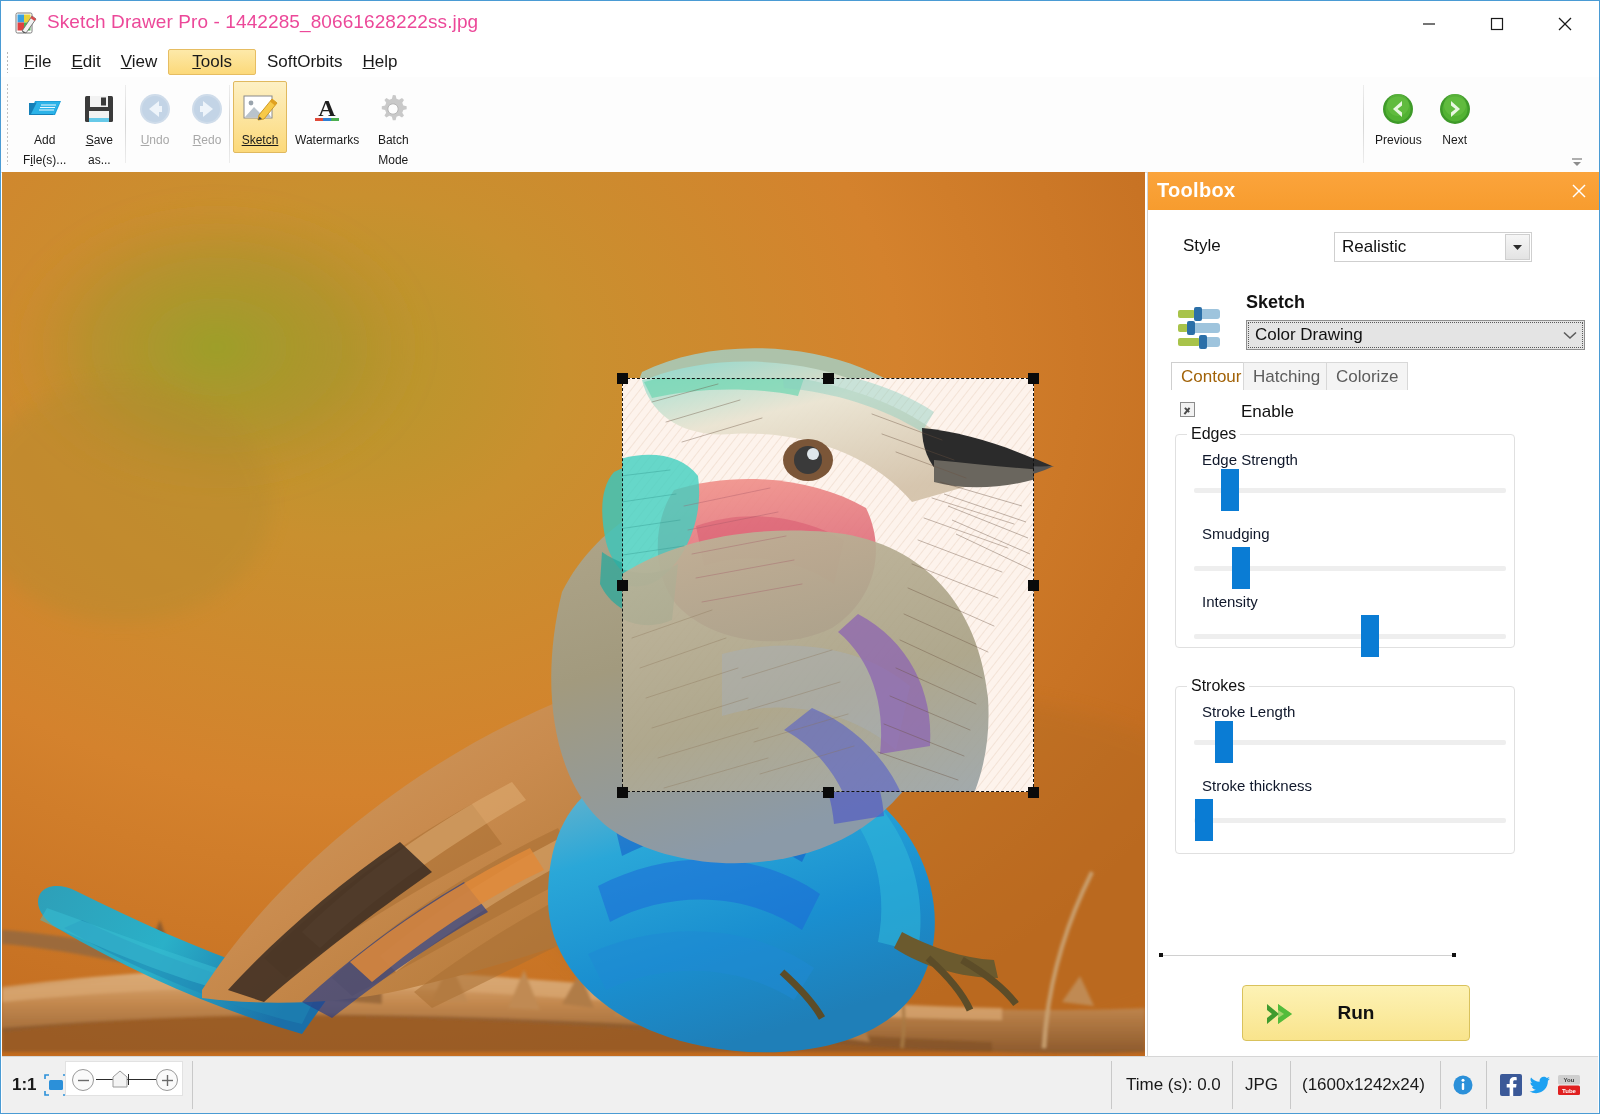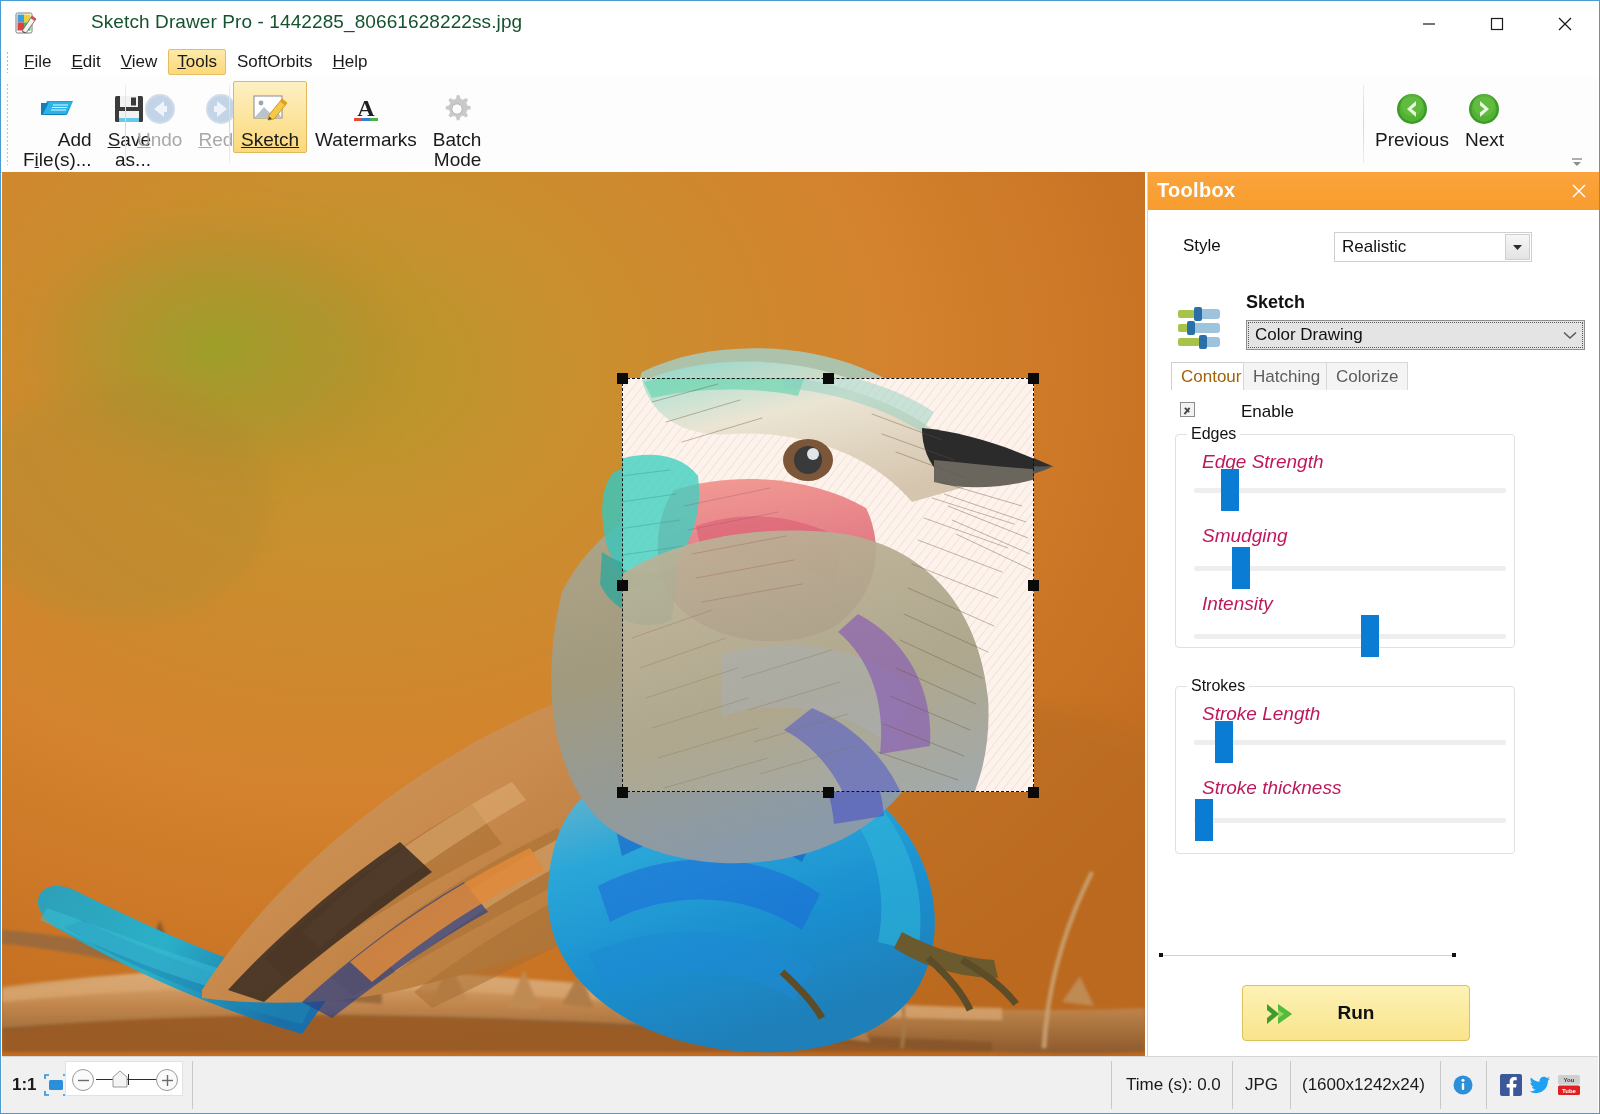--- a/index.html
+++ b/index.html
@@ -8,52 +8,52 @@
     font-family:"Liberation Sans", sans-serif;
     background:#ffffff;
     -webkit-font-smoothing:antialiased;
   }
   .app{position:relative;width:1600px;height:1114px;background:#fff;
        border:1px solid #4a9bd4;box-sizing:border-box;overflow:hidden;}
 
   
   .titlebar{position:absolute;left:0;top:0;width:1598px;height:46px;background:#ffffff;}
   .title-icon{position:absolute;left:14px;top:10px;width:24px;height:24px;}
-  .title-text{position:absolute;left:46px;top:10px;font-size:19px;color:#14532d;
-              letter-spacing:.1px;white-space:nowrap;margin-left:44px;}
+  .title-text{position:absolute;left:46px;top:10px;font-size:19px;color:#ec4899;
+              letter-spacing:.1px;white-space:nowrap;}
   .wbtns{position:absolute;right:0;top:0;height:46px;display:flex;}
   .wbtn{width:68px;height:46px;display:flex;align-items:center;justify-content:center;
         cursor:default;}
   .wbtn .gl{display:block;}
 
   
   .menubar{position:absolute;left:0;top:46px;width:1598px;height:30px;background:#fff;}
   .menu-grip{position:absolute;left:5px;top:4px;width:3px;height:22px;
              background-image:radial-gradient(circle,#b8b8b8 1px,transparent 1px);
              background-size:3px 4px;}
   .menu-items{position:absolute;left:14px;top:0;display:flex;align-items:center;height:30px;}
   .menu-item{font-size:17px;color:#1a1a1a;padding:3px 9px;margin-right:2px;cursor:default;
              white-space:nowrap;}
   .menu-item u{text-decoration:underline;}
   .menu-item.active{background:linear-gradient(#fde9a9,#fcd97a);
-                    border:1px solid #e6bd62;padding:2px 8px;border-radius:2px;}
+                    border:1px solid #e6bd62;padding:2px 23px;border-radius:2px;}
 
   
   .ribbon{position:absolute;left:0;top:76px;width:1598px;height:95px;
           background:#fdfdfd;border-bottom:1px solid #dedede;}
   .rgrip{position:absolute;left:5px;top:6px;width:3px;height:82px;
          background-image:radial-gradient(circle,#c2c2c2 1px,transparent 1px);
          background-size:3px 4px;}
   .rgroup{position:absolute;top:4px;height:88px;display:flex;align-items:flex-start;}
   .rsep{position:absolute;top:8px;width:1px;height:78px;
         background-image:linear-gradient(#ededed,#d6d6d6,#ededed);}
   .rbtn{display:flex;flex-direction:column;align-items:center;justify-content:flex-start;
         padding:6px 7px 2px;cursor:default;border:1px solid transparent;border-radius:2px;}
   .rbtn .ic{height:42px;display:flex;align-items:center;justify-content:center;}
-  .rbtn .lb{font-size:19px;color:#1a1a1a;line-height:20px;text-align:right;}
+  .rbtn .lb{font-size:12px;color:#1a1a1a;line-height:20px;text-align:center;}
   .rbtn .lb u{text-decoration:underline;}
   .rbtn.disabled .lb{color:#a8a8a8;}
   .rbtn.sel{background:linear-gradient(#fdf0c4,#fcd97a);border:1px solid #e0b95f;}
   .ribbon-more{position:absolute;right:14px;bottom:6px;width:16px;height:12px;}
 
   
   .canvas{position:absolute;left:1px;top:171px;width:1143px;height:884px;overflow:hidden;
           background:#c8762b;}
   .photo{position:absolute;left:0;top:0;width:1143px;height:884px;}
 
@@ -108,21 +108,21 @@
   .chk:after{content:"";position:absolute;left:3px;top:6px;width:6px;height:2px;
              background:#4a4a4a;transform:rotate(45deg);}
   .chk:before{content:"";position:absolute;left:5px;top:4px;width:2px;height:8px;
               background:#4a4a4a;transform:rotate(40deg);}
   .chk-lb{margin-left:7px;font-size:17px;color:#111;}
 
   .group{position:absolute;border:1px solid #e0e0e0;border-radius:4px;box-sizing:border-box;}
   .group>.gtitle{position:absolute;left:11px;top:-10px;background:#fff;padding:0 4px;
                  font-size:16px;color:#111;}
 
-  .slider-label{position:absolute;font-size:19px;color:#be185d;font-style:italic;}
+  .slider-label{position:absolute;font-size:15px;color:#0f172a;}
   .track{position:absolute;height:5px;background:#eeeeee;border-radius:2px;}
   .thumb{position:absolute;width:18px;height:42px;background:#0a7cd4;}
 
   .tb-sep{position:absolute;left:13px;top:745px;width:293px;height:1px;background:#d0d0d0;}
   .tb-sep .d1{position:absolute;left:-2px;top:-2px;width:4px;height:4px;background:#111;}
   .tb-sep .d2{position:absolute;right:-2px;top:-2px;width:4px;height:4px;background:#111;}
 
   .btn-run{position:absolute;left:94px;top:775px;width:228px;height:56px;
            background:linear-gradient(#fdf2b5,#f9e48c);border:1px solid #d9c25c;
            border-radius:4px;box-sizing:border-box;cursor:default;

